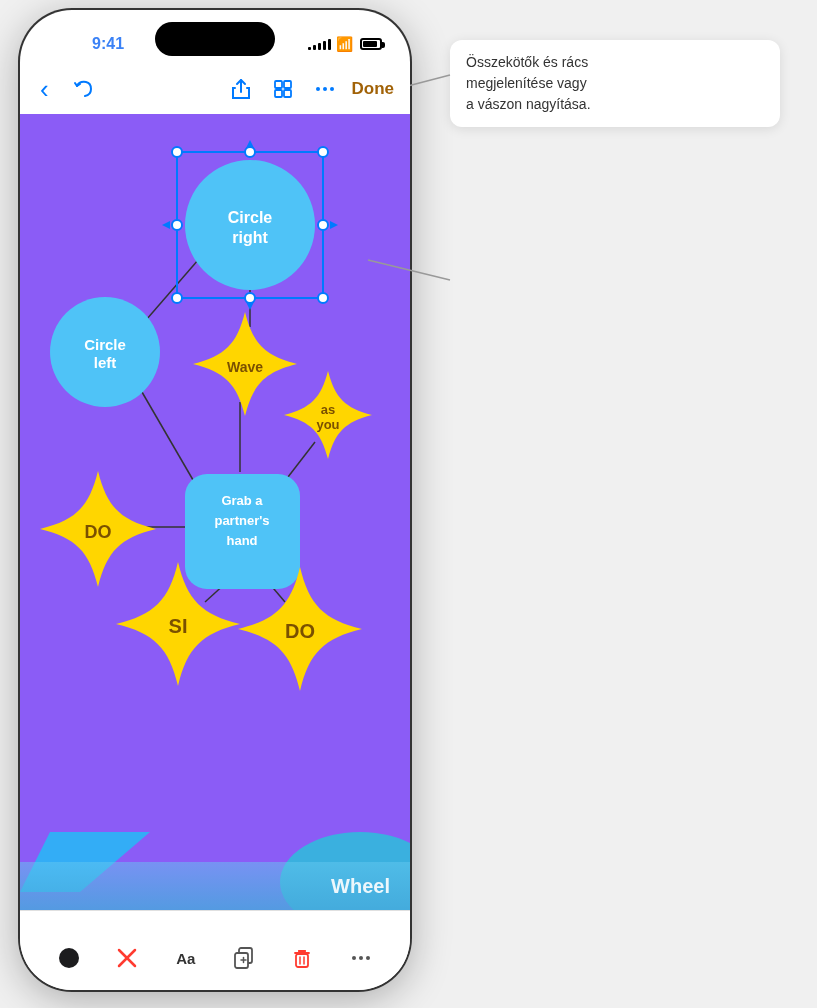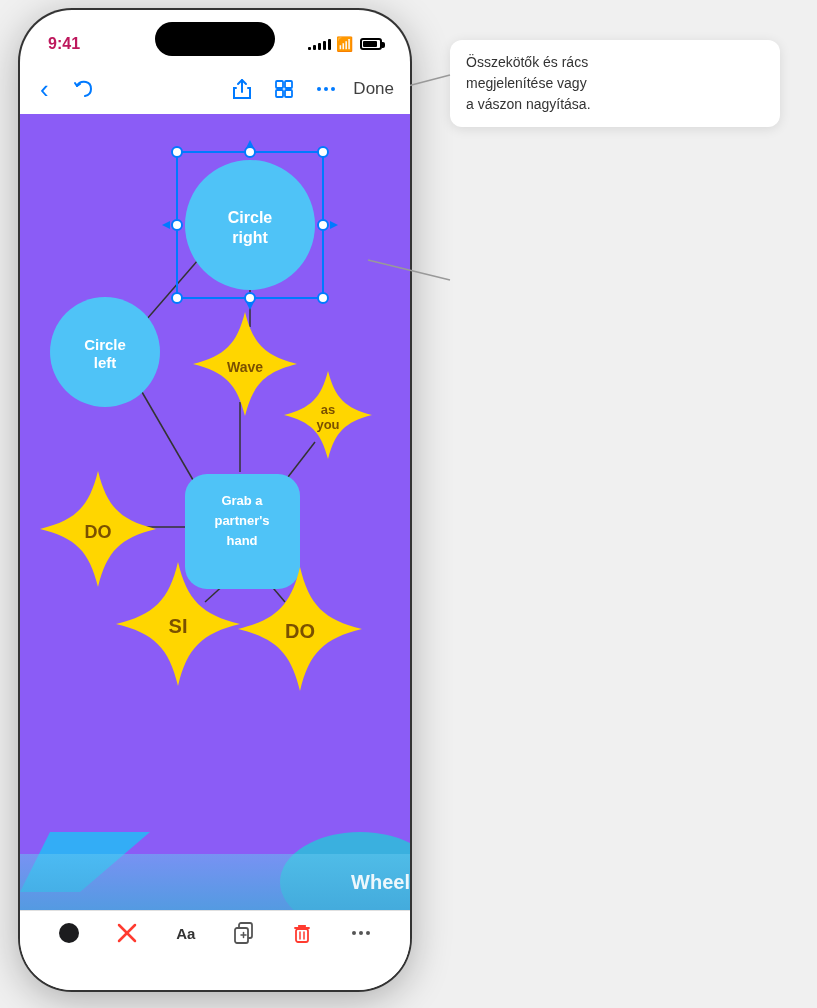--- a/index.html
+++ b/index.html
@@ -34,21 +34,22 @@
       height: 54px;
       display: flex;
       align-items: center;
       justify-content: space-between;
       padding: 14px 28px 0;
       z-index: 100;
     }
     .status-time {
       font-size: 16px;
       font-weight: 600;
-      color: #be185d;
+      color: #3b82f6;
+      margin-left: 44px;
     }
     .status-icons {
       display: flex;
       align-items: center;
       gap: 6px;
     }
     .signal-bars {
       display: flex;
       align-items: flex-end;
       gap: 2px;
@@ -131,23 +132,23 @@
       display: flex;
       align-items: center;
       justify-content: center;
       padding: 4px;
       color: #007AFF;
       font-size: 22px;
     }
     .done-btn {
       background: none;
       border: none;
-      color: #404040;
+      color: #a16207;
       font-size: 17px;
-      font-weight: 400;
+      font-weight: 700;
       cursor: pointer;
     }
 
     
     .canvas-area {
       position: absolute;
       top: 104px;
       left: 0;
       right: 0;
       bottom: 80px;
@@ -167,21 +168,21 @@
     
     .bottom-toolbar {
       position: absolute;
       bottom: 0;
       left: 0;
       right: 0;
       height: 80px;
       background: rgba(255,255,255,0.95);
       border-top: 1px solid #e0e0e0;
       display: flex;
-      align-items: flex-start;
+      align-items: flex-end;
       justify-content: space-around;
       padding: 0 20px 10px;
       z-index: 100;
     }
     .bottom-btn {
       background: none;
       border: none;
       cursor: pointer;
       display: flex;
       align-items: center;
@@ -358,21 +359,21 @@
         <path d="M0,-62 C9,-24 24,-9 62,0 C24,9 9,24 0,62 C-9,24 -24,9 -62,0 C-24,-9 -9,-24 0,-62Z" fill="#FFD600"></path>
         <text x="0" y="4" text-anchor="middle" dominant-baseline="middle" font-size="20" font-weight="800" fill="#7a5000">DO</text>
       </g>
 
       <polygon points="30,700 130,700 60,760 0,760" fill="#29B6F6" opacity="0.9"></polygon>
 
       <ellipse cx="340" cy="750" rx="80" ry="50" fill="#26C6DA" opacity="0.8"></ellipse>
 
     </svg>
 
-    <div style="position:absolute;bottom:0;left:0;right:0;height:56px;background:linear-gradient(to bottom, rgba(100,200,240,0.5), rgba(70,170,220,0.8));display:flex;align-items:center;justify-content:flex-end;">
+    <div style="position:absolute;bottom:0;left:0;right:0;height:48px;background:linear-gradient(to bottom, rgba(100,200,240,0.5), rgba(70,170,220,0.8));display:flex;align-items:center;justify-content:flex-end;padding-right:20px;">
       <span style="color:white;font-size:20px;font-weight:700;opacity:0.9;">Wheel</span>
     </div>
   </div>
 
   <div class="bottom-toolbar">
     <button class="bottom-btn">
       <div class="circle-dot"></div>
     </button>
     <button class="bottom-btn">
       <svg width="24" height="24" viewBox="0 0 24 24">

